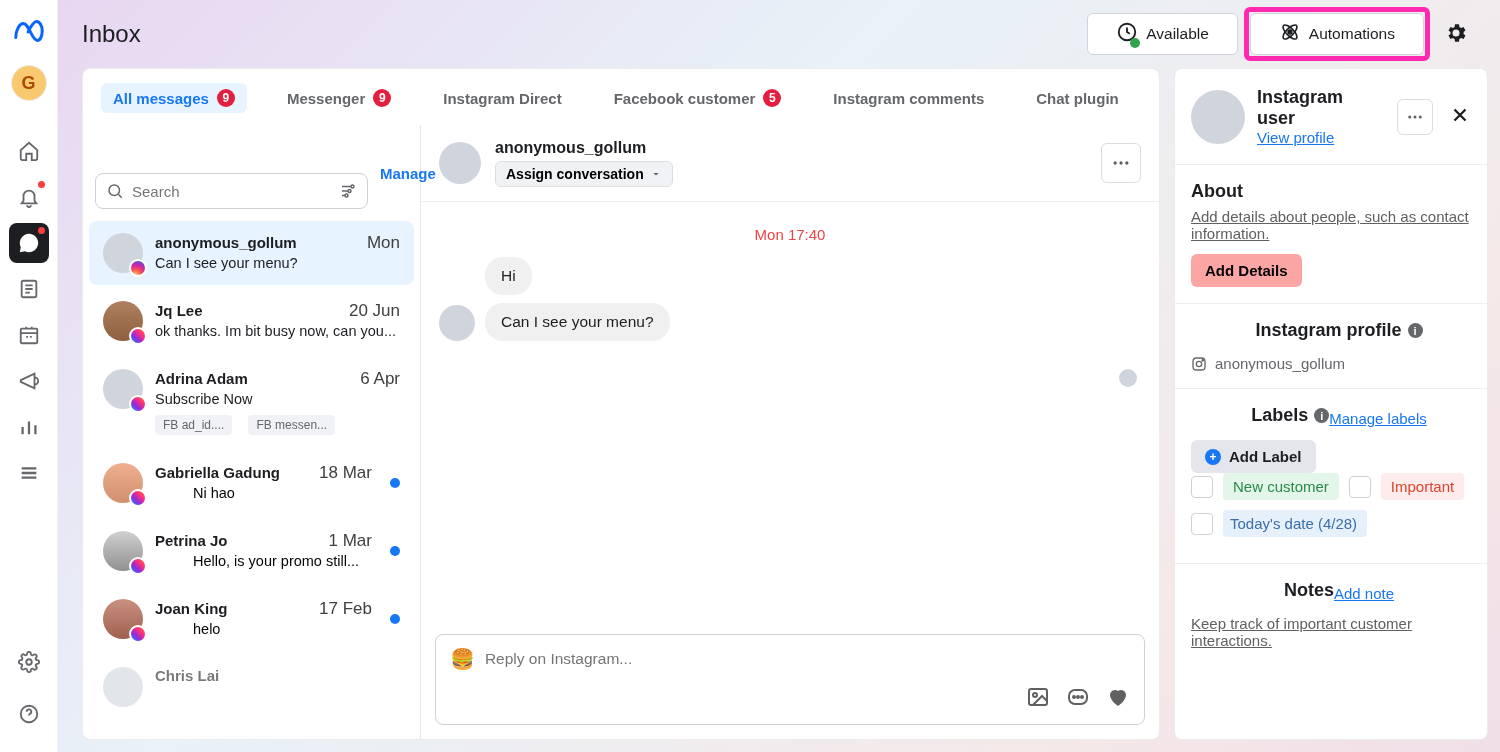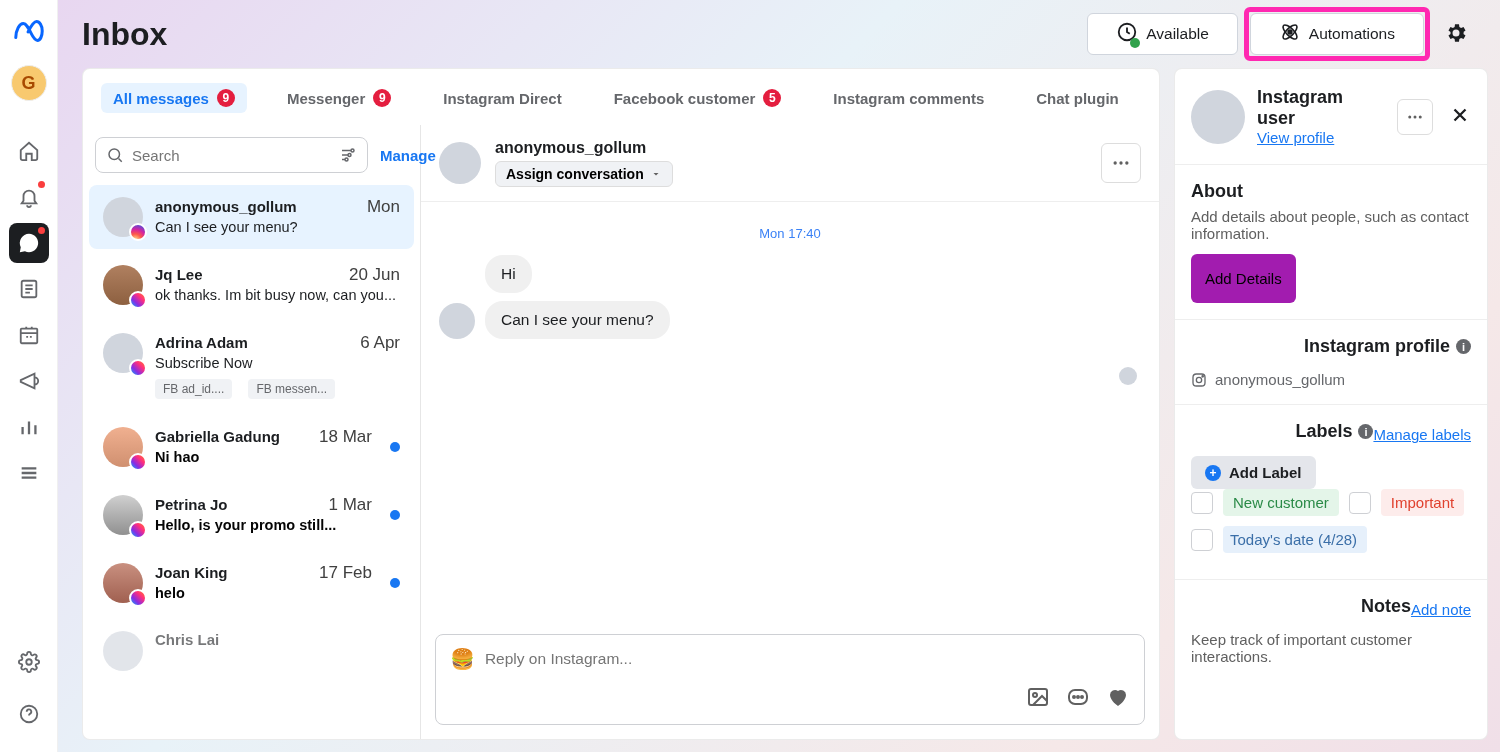--- a/index.html
+++ b/index.html
@@ -51,21 +51,21 @@
 .main { flex: 1; display: flex; flex-direction: column; min-width: 0; }
 
 
 .header {
   height: 68px;
   display: flex;
   align-items: center;
   padding: 0 24px;
   gap: 12px;
 }
-.header-title { font-size: 32px; font-weight: 700; flex: 1; }
+.header-title { font-size: 24px; font-weight: 400; flex: 1; }
 .header-btn {
   background: #fff;
   border: 1px solid #d0d5dd;
   border-radius: 6px;
   height: 42px;
   padding: 0 28px;
   display: flex;
   align-items: center;
   gap: 8px;
   font-size: 15.5px;
@@ -131,21 +131,21 @@
 
 
 .list-col { width: 338px; border-right: 1px solid #e6e6e6; display:flex; flex-direction:column; }
 .search-row {
   display: flex; align-items: center; gap: 12px;
   padding: 12px 12px 8px 12px;
 }
 .search-box {
   flex: 1; display: flex; align-items: center;
   border: 1px solid #ced0d4; border-radius: 8px;
-  height: 36px; padding: 0 10px; gap: 8px;
+  height: 36px; padding: 0 10px; gap: 8px; margin-top: 36px;
 }
 .search-box input {
   border: none; outline: none; flex: 1; font-size: 15px;
 }
 .manage-link { color: #1877f2; font-weight: 600; cursor: pointer; font-size:15px; }
 
 .conv-list { flex:1; overflow-y:auto; }
 .conv {
   display: flex; gap: 12px; padding: 12px 14px; cursor: pointer;
   position: relative; border-radius:8px; margin: 4px 6px;
@@ -161,21 +161,21 @@
   background: #fff; border: 2px solid #fff;
   display:flex; align-items:center; justify-content:center;
 }
 .channel.ig { background: radial-gradient(circle at 30% 110%, #fdf497 0%, #fd5949 35%, #d6249f 60%, #285AEB 100%); }
 .channel.msgr { background: linear-gradient(45deg,#00B2FF,#8A2BE2,#FF2E7E,#FF7B29); }
 .conv-body { flex:1; min-width:0; }
 .conv-top { display:flex; align-items:baseline; justify-content:space-between; gap:8px;}
 .conv-name { font-weight:600; font-size:15px;}
 .conv-time { font-size:17px; color:#404040; white-space:nowrap;}
 .conv-preview { font-size:14.5px; color:#1c1e21; white-space:nowrap; overflow:hidden; text-overflow:ellipsis; margin-top:2px;}
-.conv.bold .conv-preview { font-weight:700; color:#050505;}
+.conv.bold .conv-preview { font-weight:400; color:#050505;margin-left:38px;}
 .conv-dot { width:10px; height:10px; background:#1877f2; border-radius:50%; align-self:center; margin-left:6px;}
 .conv-tags { display:flex; gap:16px; margin-top:8px;}
 .conv-tag { background:#f0f2f5; border-radius:4px; font-size:12px; padding:3px 8px; color:#65676b;}
 
 .avatar-img.jq { background: linear-gradient(#b08060,#8d6040);}
 .avatar-img.ga { background: linear-gradient(#f0b090,#d09070);}
 .avatar-img.pj { background: linear-gradient(#d0d0d0,#909090);}
 .avatar-img.jk { background: linear-gradient(#c99080,#a06050);}
 .avatar-img.aa { background:#d0d5dd;}
 
@@ -192,21 +192,21 @@
   display:inline-flex; align-items:center; gap:6px;
   background:#f0f2f5; border:1px solid #ddd; border-radius:6px;
   padding:4px 10px; font-size:14px; font-weight:600; cursor:pointer; margin-top:4px;
 }
 .conv-header-more {
   width:40px; height:40px; border:1px solid #ddd; border-radius:6px;
   display:flex; align-items:center; justify-content:center; cursor:pointer;
 }
 
 .messages { flex:1; padding:18px; overflow-y:auto; display:flex; flex-direction:column;}
-.msg-time { text-align:center; font-size:13px; color:#3b82f6; margin:6px 0 14px;}
+.msg-time { text-align:center; font-size:15px; color:#ef4444; margin:6px 0 14px;}
 .msg-row { display:flex; align-items:flex-end; gap:10px; margin-bottom:8px;}
 .msg-avatar { width:36px; height:36px; border-radius:50%; background:#d0d5dd; align-self:flex-end;}
 .msg-bubble {
   background:#f0f0f0; border-radius:18px; padding:10px 16px;
   font-size:15.5px; max-width:60%;
 }
 .ig-mini { width:18px; height:18px; border-radius:50%; background:#d0d5dd; margin-left:auto; align-self:flex-end; margin-top:20px; margin-right:4px;}
 
 .reply-box {
   margin:14px; border:1px solid #ced0d4; border-radius:8px;
@@ -232,26 +232,26 @@
 .side-avatar { width:54px; height:54px; border-radius:50%; background:#d0d5dd;}
 .side-title { font-weight:700; font-size:18px;}
 .side-link { color:#1877f2; font-size:15px; cursor:pointer; font-weight:500;text-decoration:underline;}
 .side-more {
   width:36px; height:36px; border:1px solid #ddd; border-radius:6px;
   display:flex; align-items:center; justify-content:center; cursor:pointer;
 }
 .side-close { margin-left:4px; cursor:pointer;}
 .side-section { padding:16px 16px; border-bottom:1px solid #eee;}
 .side-section h3 { font-size:18px; font-weight:700; margin-bottom:6px;}
-.side-desc { font-size:15px; color:#606060; margin-bottom:12px;}
+.side-desc { font-size:15px; color:#606060; margin-bottom:12px;text-decoration:underline;}
 .btn-neutral {
-  background:#a21caf; border:none; border-radius:6px;
-  padding:16px 14px; font-size:15px; font-weight:400; cursor:pointer;
-}
-.side-row { display:flex; align-items:center; justify-content:flex-end; margin-bottom:8px;margin-left:16px;}
+  background:#fca5a5; border:none; border-radius:6px;
+  padding:8px 14px; font-size:15px; font-weight:700; cursor:pointer;
+}
+.side-row { display:flex; align-items:center; justify-content:center; margin-bottom:8px;margin-left:16px;}
 .ig-line { display:flex; align-items:center; gap:8px; color:#65676b; font-size:15px; }
 .label-pill { border-radius:4px; padding:5px 10px; font-size:15px; display:inline-block;}
 .pill-green { background:#e4f5e9; color:#2a8a47;}
 .pill-red { background:#fdeceb; color:#e0412e;}
 .pill-blue { background:#e6f0fb; color:#3b6fa8;padding-left:7px;}
 .checkbox {
   width:22px; height:22px; border:1px solid #ced0d4; border-radius:4px;
   display:inline-block; cursor:pointer;
 }
 .suggested-title { font-size:15px; color:#1c1e21; margin:12px 0 10px; }

